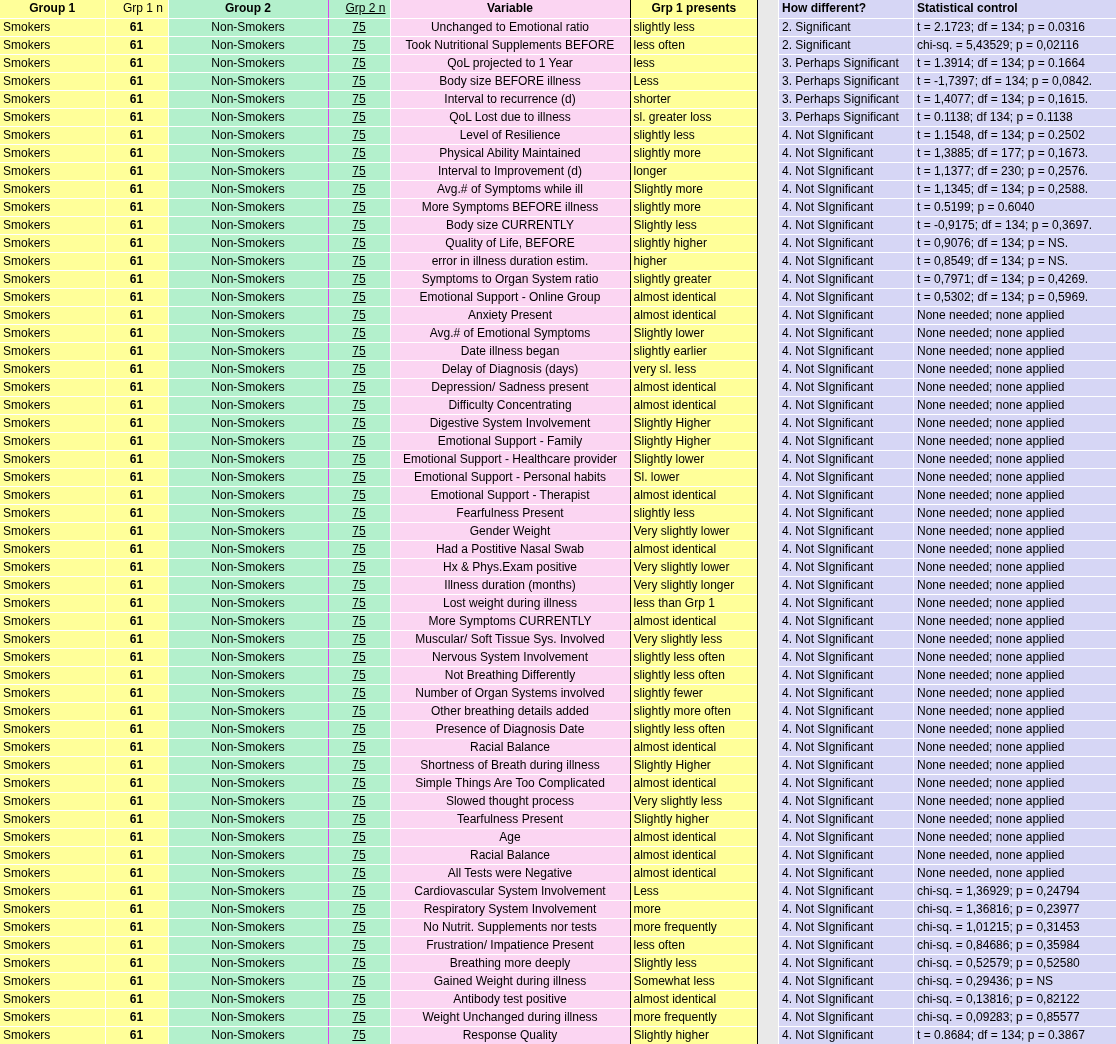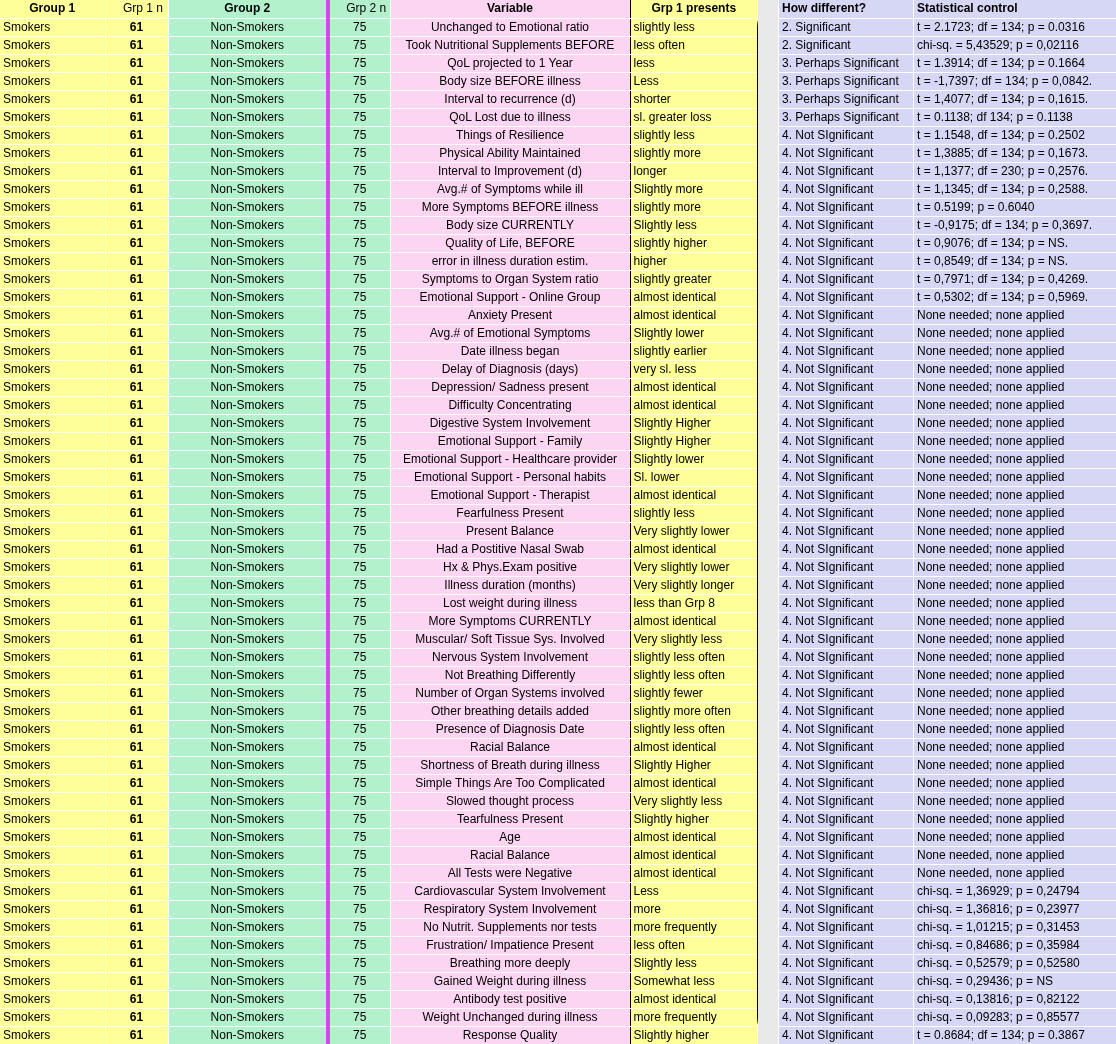--- a/index.html
+++ b/index.html
@@ -23,21 +23,20 @@
     display: flex;
     flex-direction: row;
     align-items: flex-start;
   }
 
   
   .block-left {
     width: 758px;
     border-right: 1px solid #000000;
     box-sizing: border-box;
-    border-radius: 27px;
   }
   .gap-col {
     width: 20px;
     background: #e9e9e9;
     height: 1044px;
   }
   .block-right {
     width: 338px;
     box-sizing: border-box;
     border-radius: 10px;
@@ -84,22 +83,22 @@
   .hdr { font-weight: bold; text-align: center; }
   .hdr-plain { font-weight: normal; text-align: center; padding-left: 16px; }
 
   
   .ta-c { text-align: center; }
   .ta-l { text-align: left; }
 
   
   .c-g1   { border-right: 1px solid #ffffff; }
   .c-g1n  { border-right: 1px solid #ffffff; }
-  .c-g2   { border-right: 4px solid #d946ef; margin-top: 48px; }
-  .c-g2n  { border-right: 1px solid #ffffff; }
+  .c-g2   { border-right: 1px solid #d946ef; margin-top: 48px; }
+  .c-g2n  { border-right: 1px solid #ffffff; text-decoration: underline; }
   .c-var  { border-right: 1px solid #000000; }
   .c-pres { border-right: 0; }
   .c-how  { border-right: 1px solid #ffffff; border-left: 1px solid #ffffff; }
   .c-stat { border-right: 0; }
 </style>
 </head>
 <body>
 
 <div class="sheet">
 
@@ -162,21 +161,21 @@
             <td class="c-g2 grn ta-c">Non-Smokers</td>
             <td class="c-g2n grn ta-c">75</td>
             <td class="c-var pnk ta-c">QoL Lost due to illness</td>
             <td class="c-pres yel ta-l">sl. greater loss</td>
           </tr>
           <tr>
             <td class="c-g1 yel ta-l">Smokers</td>
             <td class="c-g1n yel ta-c">61</td>
             <td class="c-g2 grn ta-c">Non-Smokers</td>
             <td class="c-g2n grn ta-c">75</td>
-            <td class="c-var pnk ta-c">Things of Resilience</td>
+            <td class="c-var pnk ta-c">Level of Resilience</td>
             <td class="c-pres yel ta-l">slightly less</td>
           </tr>
           <tr>
             <td class="c-g1 yel ta-l">Smokers</td>
             <td class="c-g1n yel ta-c">61</td>
             <td class="c-g2 grn ta-c">Non-Smokers</td>
             <td class="c-g2n grn ta-c">75</td>
             <td class="c-var pnk ta-c">Physical Ability Maintained</td>
             <td class="c-pres yel ta-l">slightly more</td>
           </tr>
@@ -338,21 +337,21 @@
             <td class="c-g2 grn ta-c">Non-Smokers</td>
             <td class="c-g2n grn ta-c">75</td>
             <td class="c-var pnk ta-c">Fearfulness Present</td>
             <td class="c-pres yel ta-l">slightly less</td>
           </tr>
           <tr>
             <td class="c-g1 yel ta-l">Smokers</td>
             <td class="c-g1n yel ta-c">61</td>
             <td class="c-g2 grn ta-c">Non-Smokers</td>
             <td class="c-g2n grn ta-c">75</td>
-            <td class="c-var pnk ta-c">Present Balance</td>
+            <td class="c-var pnk ta-c">Gender Weight</td>
             <td class="c-pres yel ta-l">Very slightly lower</td>
           </tr>
           <tr>
             <td class="c-g1 yel ta-l">Smokers</td>
             <td class="c-g1n yel ta-c">61</td>
             <td class="c-g2 grn ta-c">Non-Smokers</td>
             <td class="c-g2n grn ta-c">75</td>
             <td class="c-var pnk ta-c">Had a Postitive Nasal Swab</td>
             <td class="c-pres yel ta-l">almost identical</td>
           </tr>
@@ -371,21 +370,21 @@
             <td class="c-g2n grn ta-c">75</td>
             <td class="c-var pnk ta-c">Illness duration (months)</td>
             <td class="c-pres yel ta-l">Very slightly longer</td>
           </tr>
           <tr>
             <td class="c-g1 yel ta-l">Smokers</td>
             <td class="c-g1n yel ta-c">61</td>
             <td class="c-g2 grn ta-c">Non-Smokers</td>
             <td class="c-g2n grn ta-c">75</td>
             <td class="c-var pnk ta-c">Lost weight during illness</td>
-            <td class="c-pres yel ta-l">less than Grp 8</td>
+            <td class="c-pres yel ta-l">less than Grp 1</td>
           </tr>
           <tr>
             <td class="c-g1 yel ta-l">Smokers</td>
             <td class="c-g1n yel ta-c">61</td>
             <td class="c-g2 grn ta-c">Non-Smokers</td>
             <td class="c-g2n grn ta-c">75</td>
             <td class="c-var pnk ta-c">More Symptoms CURRENTLY</td>
             <td class="c-pres yel ta-l">almost identical</td>
           </tr>
           <tr>
@@ -610,21 +609,21 @@
           <tr>
             <td class="c-how lav ta-l">3. Perhaps Significant</td>
             <td class="c-stat lav ta-l">t =  0.1138; df 134; p = 0.1138</td>
           </tr>
           <tr>
             <td class="c-how lav ta-l">4. Not SIgnificant</td>
             <td class="c-stat lav ta-l">t = 1.1548, df = 134; p = 0.2502</td>
           </tr>
           <tr>
             <td class="c-how lav ta-l">4. Not SIgnificant</td>
-            <td class="c-stat lav ta-l">t = 1,3885; df = 134;  p = 0,1673.</td>
+            <td class="c-stat lav ta-l">t = 1,3885; df = 177;  p = 0,1673.</td>
           </tr>
           <tr>
             <td class="c-how lav ta-l">4. Not SIgnificant</td>
             <td class="c-stat lav ta-l">t = 1,1377; df = 230;  p = 0,2576.</td>
           </tr>
           <tr>
             <td class="c-how lav ta-l">4. Not SIgnificant</td>
             <td class="c-stat lav ta-l">t = 1,1345; df = 134;  p = 0,2588.</td>
           </tr>
           <tr>

